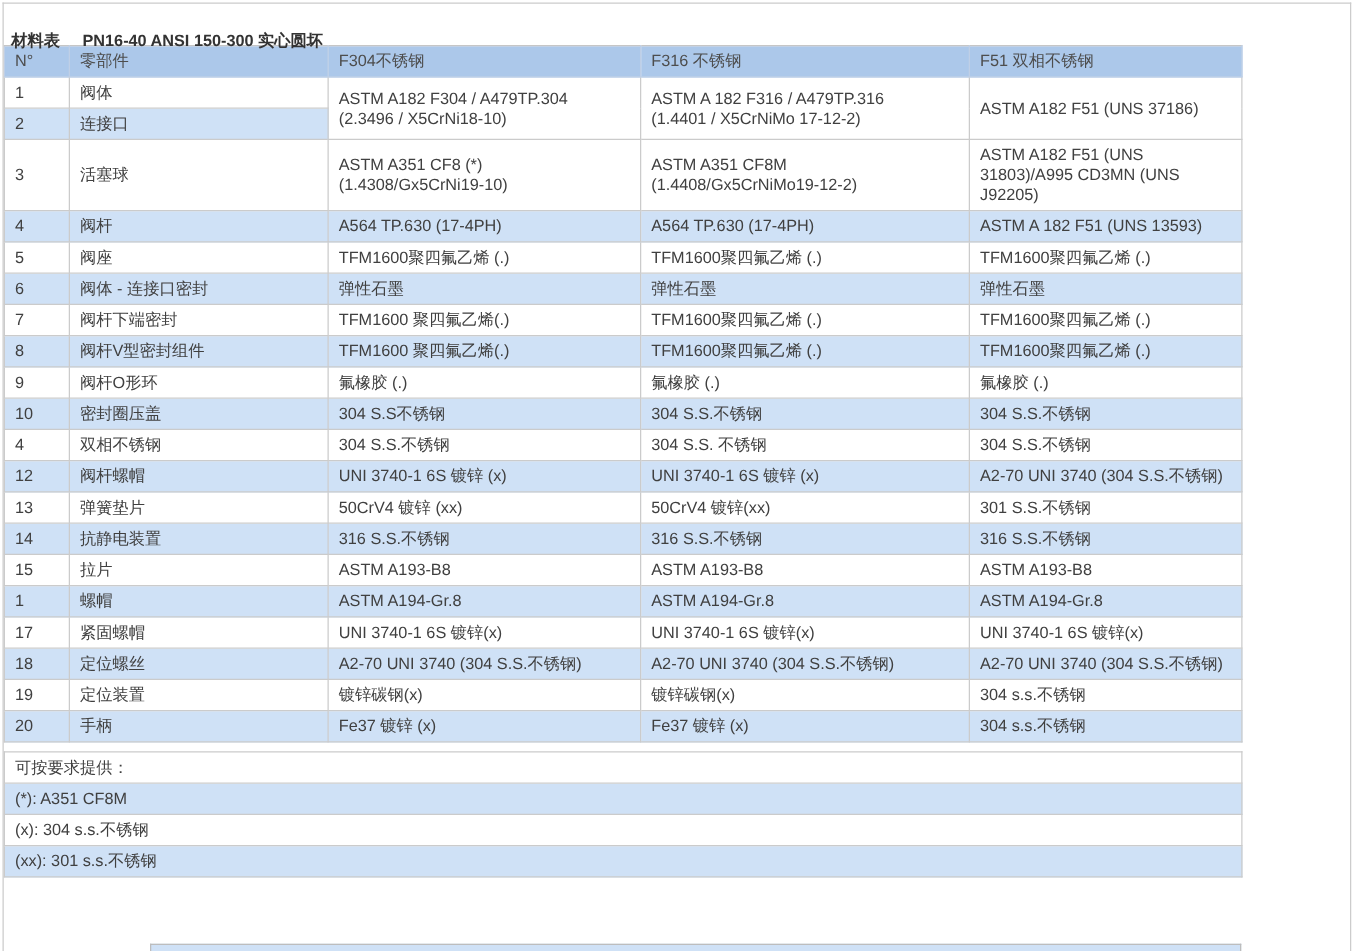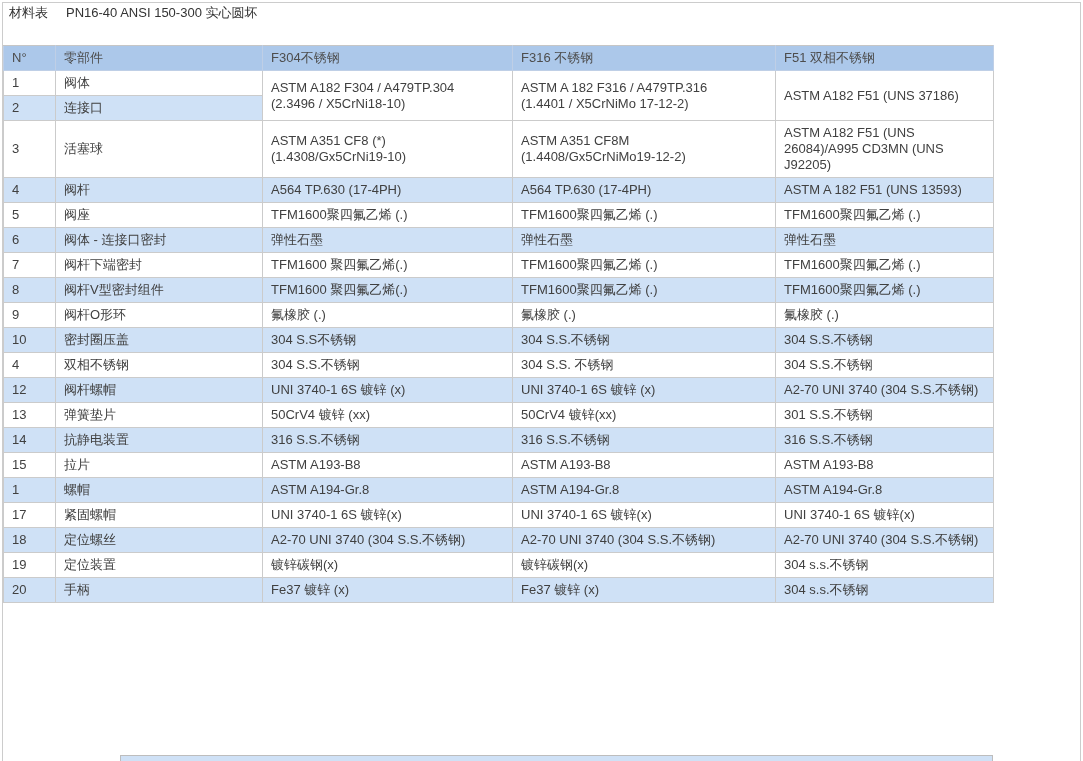--- a/index.html
+++ b/index.html
@@ -14,25 +14,25 @@
     height: 761px;
     background: #ffffff;
     overflow: hidden;
   }
   .edge { position: absolute; background: #cccccc; }
   .edge-top { left: 2px; right: 2px; top: 2px; height: 1px; }
   .edge-left { left: 2px; top: 2px; bottom: 0; width: 1px; }
   .edge-right { right: 2px; top: 2px; bottom: 0; width: 1px; }
 
   .title-row {
-    padding: 4px 0 0 9px;
-    height: 45px;
+    padding: 24px 0 0 9px;
+    height: 36px;
     color: #333333;
     font-size: 13px;
-    font-weight: normal;
+    font-weight: bold;
   }
   .title-spec { margin-left: 18px; }
 
   table {
     border-collapse: collapse;
     table-layout: fixed;
     margin-left: 3px;
     width: 990px;
     font-size: 13px;
   }
@@ -113,21 +113,21 @@
           <td>2</td>
           <td>连接口</td>
         </tr>
         <tr>
           <td>3</td>
           <td>活塞球</td>
           <td>ASTM A351 CF8 (*)
 (1.4308/Gx5CrNi19-10)</td>
           <td>ASTM A351 CF8M
 (1.4408/Gx5CrNiMo19-12-2)</td>
-          <td>ASTM A182 F51 (UNS 26084)/A995 CD3MN (UNS J92205)</td>
+          <td>ASTM A182 F51 (UNS 31803)/A995 CD3MN (UNS J92205)</td>
         </tr>
         <tr class="alt">
           <td>4</td>
           <td>阀杆</td>
           <td>A564 TP.630 (17-4PH)</td>
           <td>A564 TP.630 (17-4PH)</td>
           <td>ASTM A 182 F51 (UNS 13593)</td>
         </tr>
         <tr>
           <td>5</td>
@@ -237,15 +237,34 @@
         <tr class="alt">
           <td>20</td>
           <td>手柄</td>
           <td>Fe37 镀锌 (x)</td>
           <td>Fe37 镀锌 (x)</td>
           <td>304 s.s.不锈钢</td>
         </tr>
       </tbody>
   </table>
 
+  <table class="notes">
+    <colgroup>
+        <col style="width:990px">
+      </colgroup>
+    <tbody id="notes-body">
+        <tr>
+          <td>可按要求提供：</td>
+        </tr>
+        <tr class="alt">
+          <td>(*): A351 CF8M</td>
+        </tr>
+        <tr>
+          <td>(x): 304 s.s.不锈钢</td>
+        </tr>
+        <tr class="alt">
+          <td>(xx): 301 s.s.不锈钢</td>
+        </tr>
+      </tbody>
+  </table>
 
   <div class="bottom-strip"></div>
 </div>
 
 </body></html>

